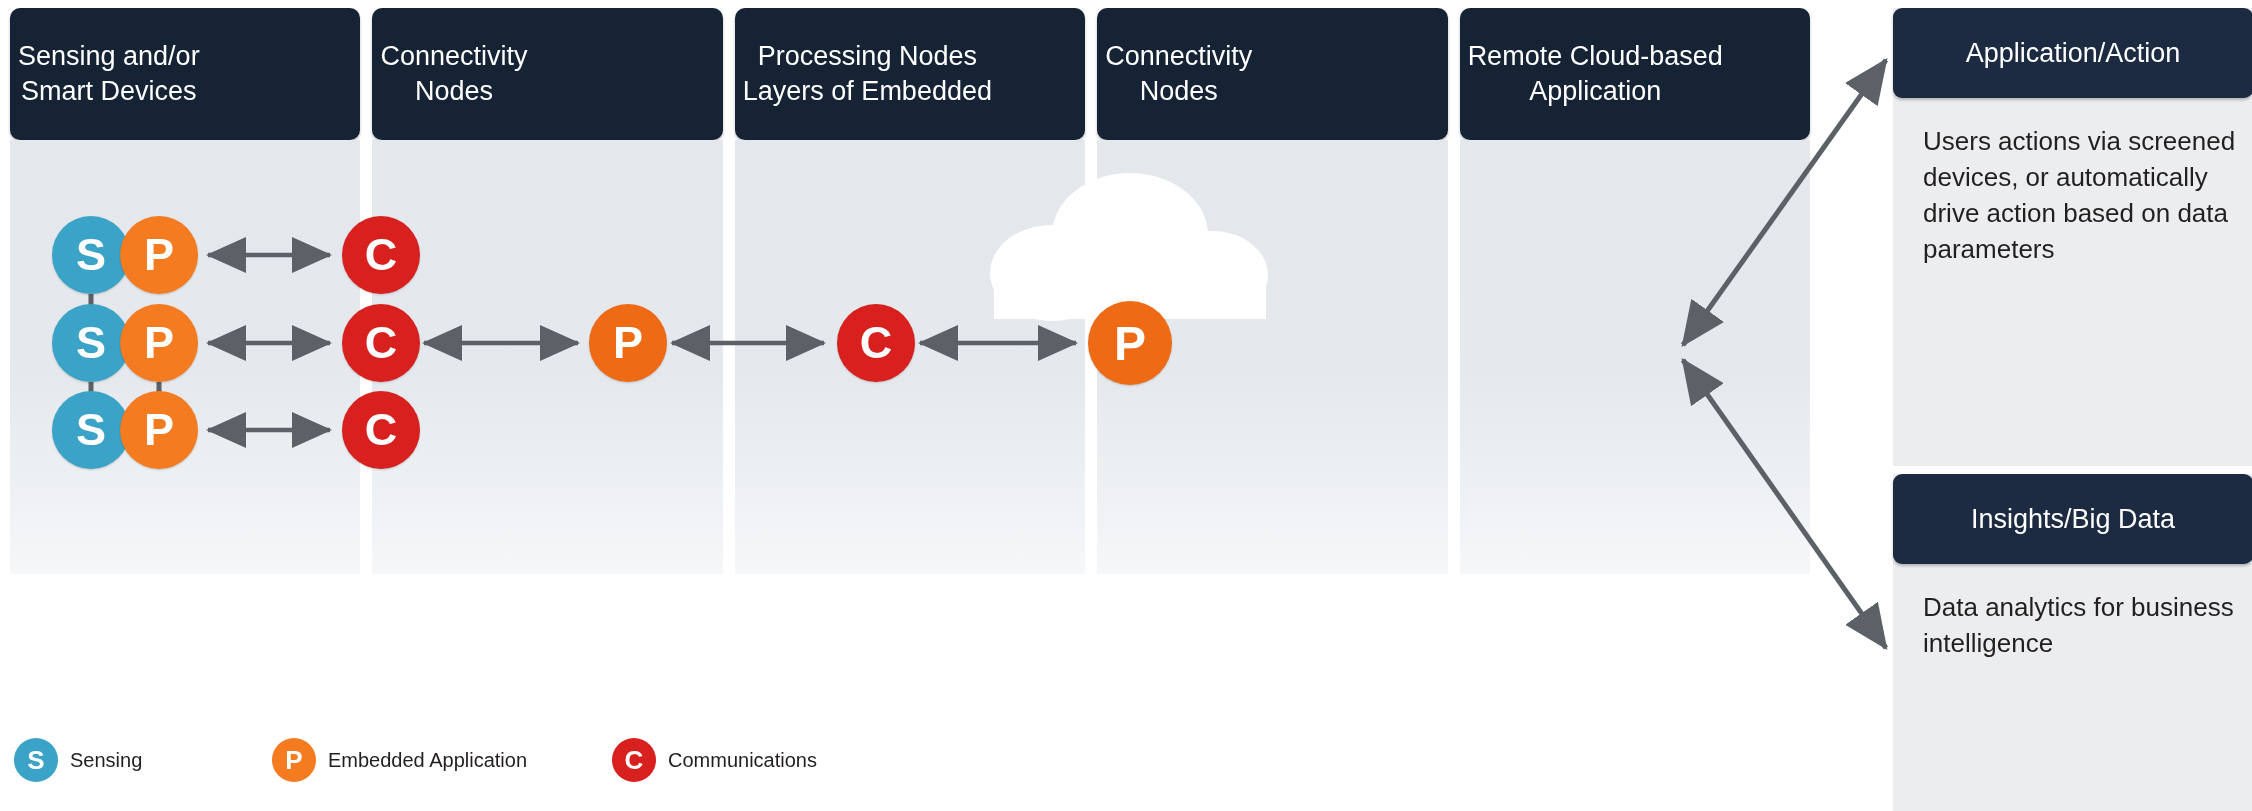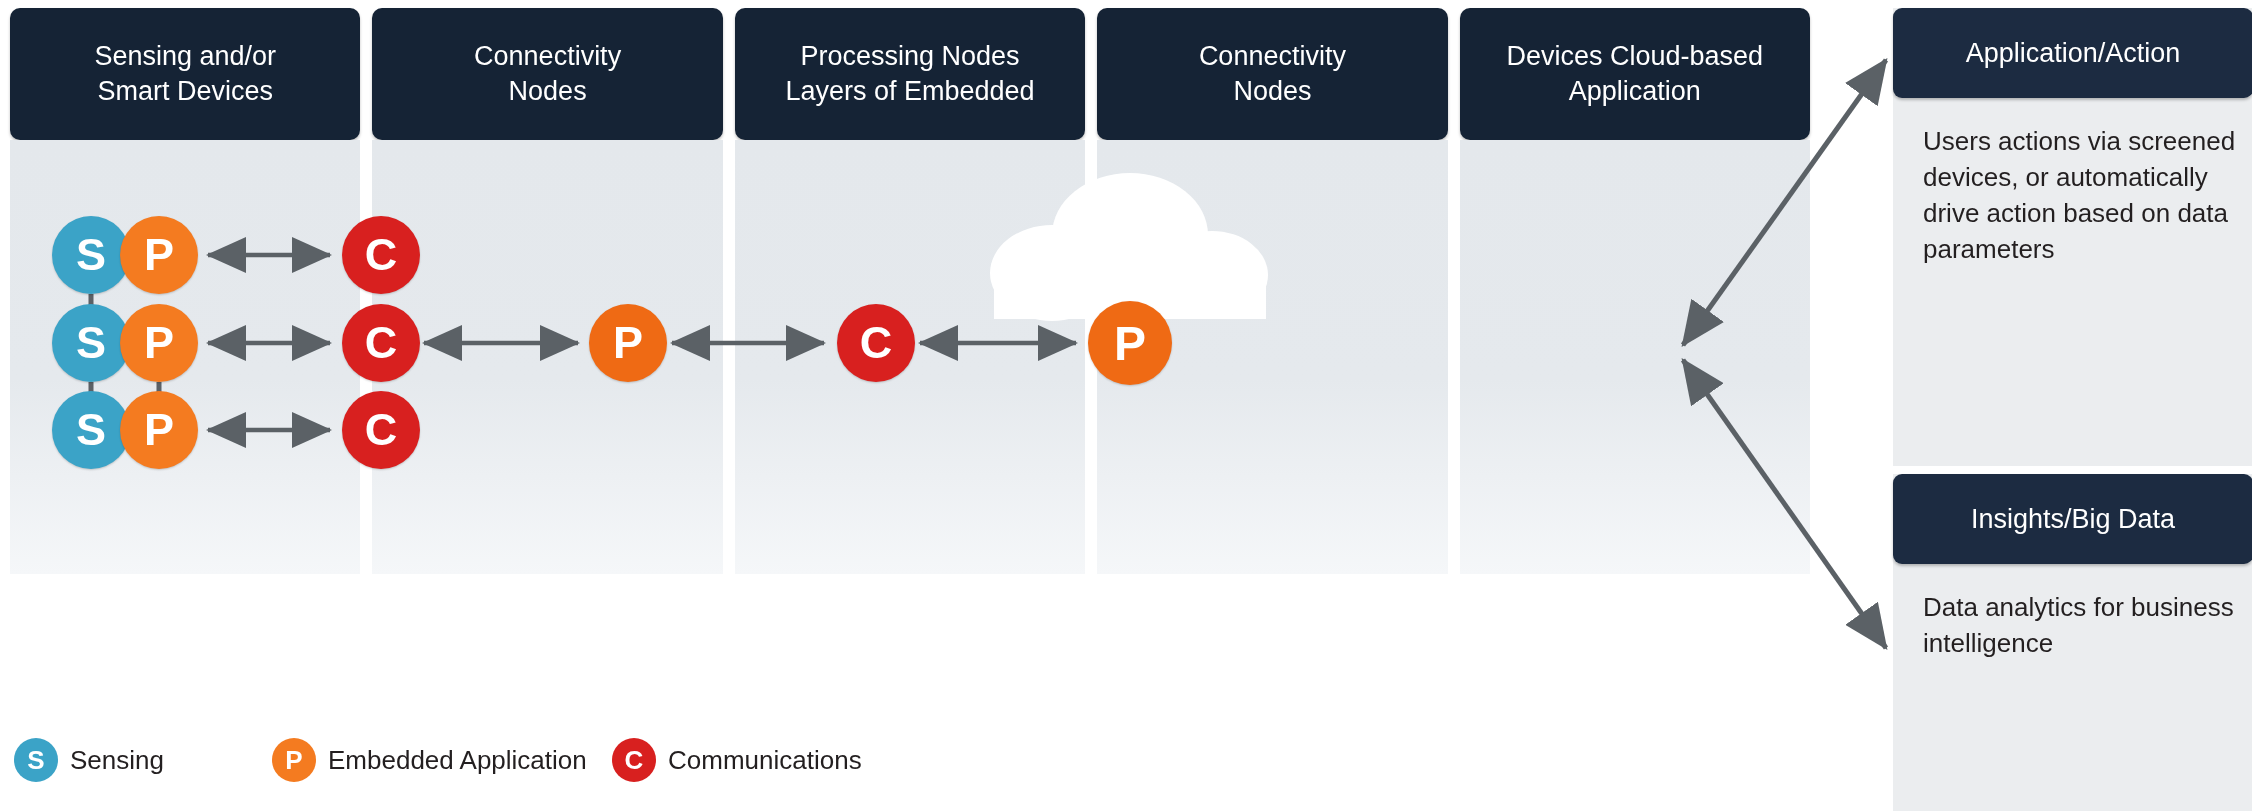--- a/index.html
+++ b/index.html
@@ -17,21 +17,21 @@
     position:absolute;left:10px;top:8px;width:1800px;height:670px;
   }
 
   
   .hdr-row{position:absolute;left:0;top:0;width:1800px;height:132px;display:flex;}
   .hdr{
     flex:1 1 0;margin-right:12px;
     background:#152335;
     border-radius:10px;
     color:#ffffff;
-    display:flex;align-items:center;justify-content:center;text-align:center;
+    display:flex;align-items:center;justify-content:flex-start;text-align:center;
     font-size:27px;line-height:1.28;font-weight:400;
     box-shadow:0 2px 3px rgba(0,0,0,.25);
     padding:0 8px;box-sizing:border-box;
   }
   .hdr:last-child{margin-right:0;}
 
   
   .cols{
     position:absolute;left:0;top:132px;width:1800px;height:434px;display:flex;
   }
@@ -103,21 +103,21 @@
   .legend{position:absolute;left:14px;top:730px;height:60px;display:flex;align-items:center;}
   .leg-item{display:flex;align-items:center;margin-right:0;}
   .leg-dot{
     width:44px;height:44px;border-radius:50%;
     display:flex;align-items:center;justify-content:center;
     color:#fff;font-weight:bold;font-size:26px;margin-right:12px;
   }
   .leg-dot.s{background:#3ba3c7;}
   .leg-dot.p{background:#f47b20;}
   .leg-dot.c{background:#d8201f;}
-  .leg-label{font-size:26px;color:#231f20;white-space:nowrap;}
+  .leg-label{font-size:20px;color:#231f20;white-space:nowrap;}
 </style>
 </head>
 <body>
 
 <div class="stage">
 
   <div class="main">
 
     <div class="hdr-row">
       <div class="hdr">
@@ -139,21 +139,21 @@
         </div>
       </div>
       <div class="hdr">
         <div>
           <div>Connectivity</div>
           <div>Nodes</div>
         </div>
       </div>
       <div class="hdr">
         <div>
-          <div>Devices Cloud-based</div>
+          <div>Remote Cloud-based</div>
           <div>Application</div>
         </div>
       </div>
     </div>
 
     <div class="cols">
       <div class="col"></div>
       <div class="col"></div>
       <div class="col"></div>
       <div class="col"></div>

